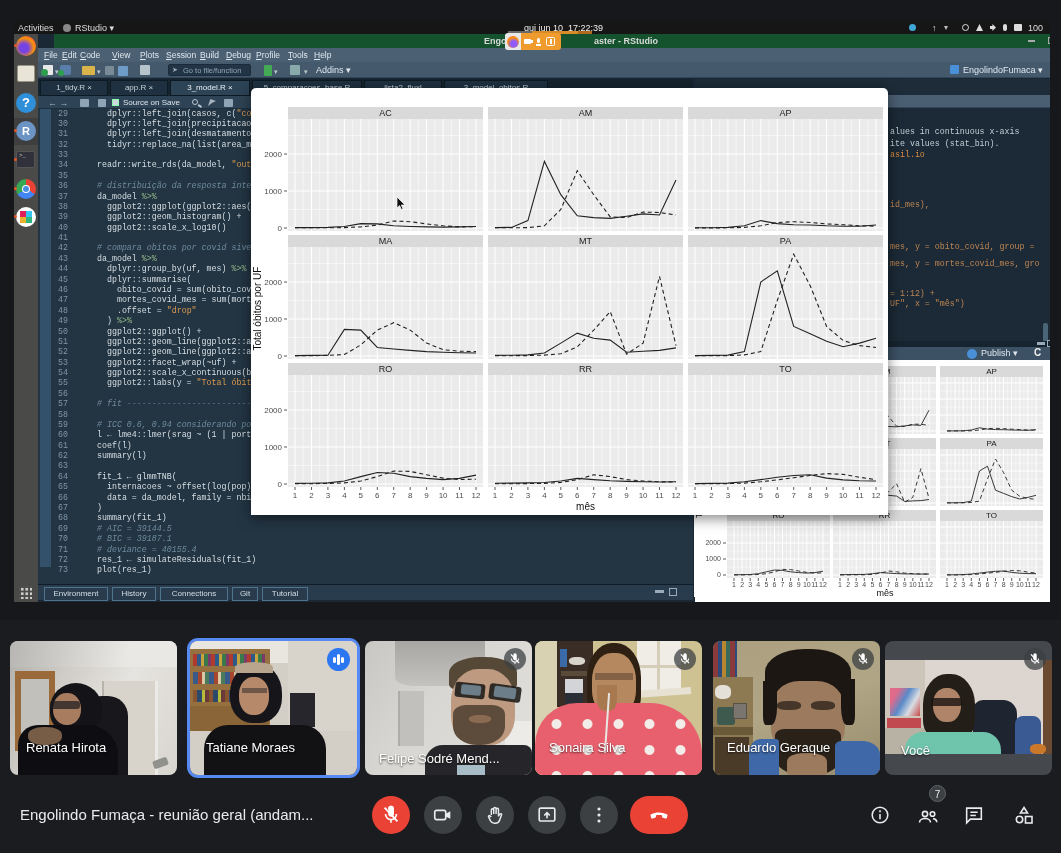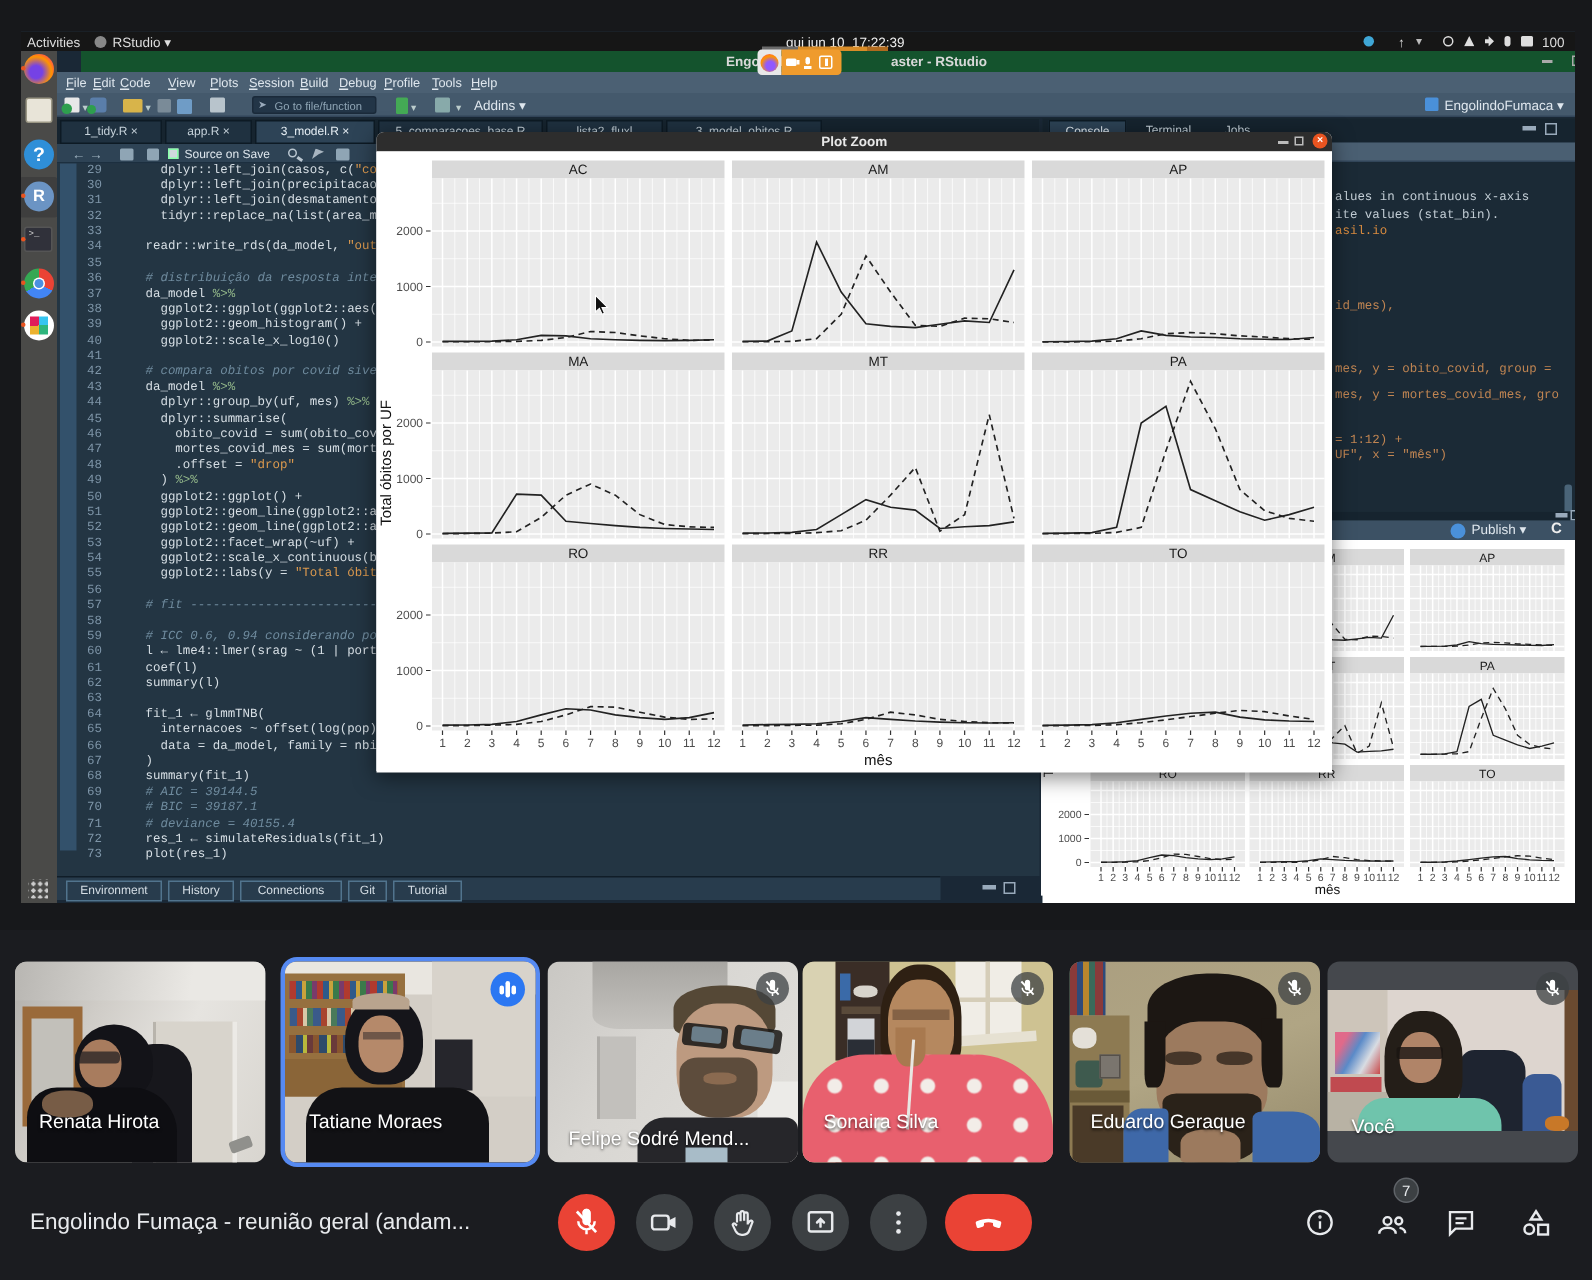--- a/index.html
+++ b/index.html
@@ -181,27 +181,20 @@
           <div class="cl" style="top:475.8px"><span class="ln">72</span><span class="ct"><span class="d">res_1 ← simulateResiduals(fit_1)</span></span></div>
           <div class="cl" style="top:486.2px"><span class="ln">73</span><span class="ct"><span class="d">plot(res_1)</span></span></div>
 
 
     </div>
 
     <div class="abs" style="left:0;top:568px;"></div>
 
     <div class="abs" style="left:657px;top:45px;width:355px;height:523px;background:#1d2c38">
 
-      <div class="abs" style="left:0;top:0;width:355px;height:16px;background:#16242f">
-        <span class="abs" style="left:4px;top:1px;width:52px;height:15px;background:#2d4356;border:1px solid #0d1a24;color:#e6eef4;font:8px/13px 'Liberation Sans',sans-serif;text-align:center">Console</span>
-        <span class="abs" style="left:58px;top:1px;width:52px;height:15px;color:#c6d2da;font:8px/13px 'Liberation Sans',sans-serif;text-align:center">Terminal</span>
-        <span class="abs" style="left:112px;top:1px;width:36px;height:15px;color:#c6d2da;font:8px/13px 'Liberation Sans',sans-serif;text-align:center">Jobs</span>
-        <span class="abs" style="left:320px;top:5px;width:9px;height:3px;background:#9ab"></span>
-        <span class="abs" style="left:335px;top:3px;width:8px;height:8px;border:1px solid #9ab"></span>
-      </div>
 
       <div class="abs" style="left:0;top:16px;width:355px;height:246px;background:#1b2a36;overflow:hidden"></div>
       <div class="abs" style="left:0;top:16px;width:355px;height:13px;background:#4a5f72;border-bottom:1px solid #32465a"></div>
       <div class="abs" style="left:6px;top:18px;font:8px 'Liberation Mono',monospace;color:#dfe7ee">~/EngolindoFumaca/ ⋮</div>
       <div class="abs" style="left:348px;top:244px;width:5px;height:22px;background:#4a6478;border-radius:2px"></div>
 
       <div class="abs" style="left:0;top:262px;width:355px;height:261px;background:#253845">
         <div class="abs" style="left:0;top:0;width:355px;height:6px;background:#16242f">
           <span class="abs" style="left:342px;top:1px;width:8px;height:3px;background:#9ab"></span>
           <span class="abs" style="left:352px;top:-1px;width:7px;height:7px;border:1px solid #9ab"></span>
@@ -209,21 +202,21 @@
         <div class="abs" style="left:0;top:6px;width:355px;height:14px;background:#3c5164">
           <span class="abs" style="left:272px;top:2px;width:10px;height:10px;border-radius:50%;background:#4a90d9"></span>
           <span class="abs" style="left:286px;top:1px;font:9px 'Liberation Sans',sans-serif;color:#dfe7ee">Publish ▾</span>
           <span class="abs" style="left:339px;top:0px;font:bold 10px 'Liberation Sans',sans-serif;color:#eee">C</span>
         </div>
         <div class="abs" style="left:0;top:20px;width:355px;height:241px;background:#fff"></div>
       </div>
     </div>
   </div>
 
-  <div class="abs" style="left:24px;top:563px;width:589px;height:16px;background:#283c4d;border-top:1px solid #101d28">
+  <div class="abs" style="left:24px;top:563px;width:655px;height:16px;background:#283c4d;border-top:1px solid #101d28">
     <span class="abs" style="left:6px;top:2px;width:64px;height:14px;border:1px solid #51748e;color:#d5dee5;font:8px/12px 'Liberation Sans',sans-serif;text-align:center">Environment</span>
     <span class="abs" style="left:74px;top:2px;width:44px;height:14px;border:1px solid #51748e;color:#d5dee5;font:8px/12px 'Liberation Sans',sans-serif;text-align:center">History</span>
     <span class="abs" style="left:122px;top:2px;width:68px;height:14px;border:1px solid #51748e;color:#d5dee5;font:8px/12px 'Liberation Sans',sans-serif;text-align:center">Connections</span>
     <span class="abs" style="left:194px;top:2px;width:26px;height:14px;border:1px solid #51748e;color:#d5dee5;font:8px/12px 'Liberation Sans',sans-serif;text-align:center">Git</span>
     <span class="abs" style="left:224px;top:2px;width:46px;height:14px;border:1px solid #51748e;color:#d5dee5;font:8px/12px 'Liberation Sans',sans-serif;text-align:center">Tutorial</span>
     <span class="abs" style="left:617px;top:5px;width:9px;height:3px;background:#9ab"></span>
     <span class="abs" style="left:631px;top:3px;width:8px;height:8px;border:1px solid #9ab"></span>
   </div>
 </div>
 
@@ -401,26 +394,20 @@
 <div class="abs" style="left:507px;top:36px;width:12px;height:12px;border-radius:50%;background:radial-gradient(circle at 55% 65%,#9059ff 28%,#ff9400 62%,#ff4f5e 90%)"></div>
 <div class="abs" style="left:521px;top:33px;width:40px;height:17px;background:#ef9b2d;border-radius:0 3px 3px 0"></div>
 <div class="abs" style="left:524px;top:39px;width:7px;height:5px;background:#fff;border-radius:1px"></div>
 <div class="abs" style="left:531px;top:40px;width:2px;height:3px;background:#fff"></div>
 <div class="abs" style="left:537px;top:38px;width:3px;height:5px;background:#fff;border-radius:1.5px"></div>
 <div class="abs" style="left:536px;top:44px;width:5px;height:1.5px;background:#fff"></div>
 <div class="abs" style="left:546px;top:37px;width:9px;height:9px;border:1.2px solid #fff;border-radius:1.5px"></div>
 <div class="abs" style="left:549.5px;top:39px;width:2px;height:5px;background:#fff"></div>
 
 <div class="abs" style="left:251px;top:88px;width:637px;height:427px;background:#fff;border-radius:5px 5px 0 0;box-shadow:0 3px 14px rgba(0,0,0,.5)">
-  <div class="abs" style="left:0;top:0;width:637px;height:13px;background:#2d2d2d;border-radius:5px 5px 0 0">
-    <span class="abs" style="left:0;width:637px;text-align:center;top:1px;font:bold 9px 'Liberation Sans',sans-serif;color:#e8e8e8">Plot Zoom</span>
-    <span class="abs" style="left:601px;top:6px;width:7px;height:2px;background:#bbb"></span>
-    <span class="abs" style="left:612px;top:3px;width:6px;height:6px;border:1px solid #bbb"></span>
-    <span class="abs" style="left:624px;top:1px;width:10px;height:10px;border-radius:50%;background:#e95420;color:#fff;font:bold 7px/10px 'Liberation Sans',sans-serif;text-align:center">×</span>
-  </div>
   <div class="abs" style="left:0;top:13px;width:637px;height:414px"><svg width="637" height="413" viewBox="0 0 637 413" style="background:#fff">
           <rect width="637" height="413" fill="#ffffff"></rect>
           <text x="10" y="207.60000000000002" font-family="Liberation Sans, sans-serif" font-size="10" fill="#111" transform="rotate(-90 10 207.60000000000002)" text-anchor="middle">Total óbitos por UF</text>
           <text x="31" y="129.8" font-family="Liberation Sans, sans-serif" font-size="8" fill="#4d4d4d" text-anchor="end">0</text>
           <line x1="33" y1="127.0" x2="36" y2="127.0" stroke="#333" stroke-width="0.8"></line>
           <text x="31" y="92.8" font-family="Liberation Sans, sans-serif" font-size="8" fill="#4d4d4d" text-anchor="end">1000</text>
           <line x1="33" y1="90.0" x2="36" y2="90.0" stroke="#333" stroke-width="0.8"></line>
           <text x="31" y="55.8" font-family="Liberation Sans, sans-serif" font-size="8" fill="#4d4d4d" text-anchor="end">2000</text>
           <line x1="33" y1="53.0" x2="36" y2="53.0" stroke="#333" stroke-width="0.8"></line>
           <rect x="37" y="6" width="195" height="12" fill="#d9d9d9"></rect>

